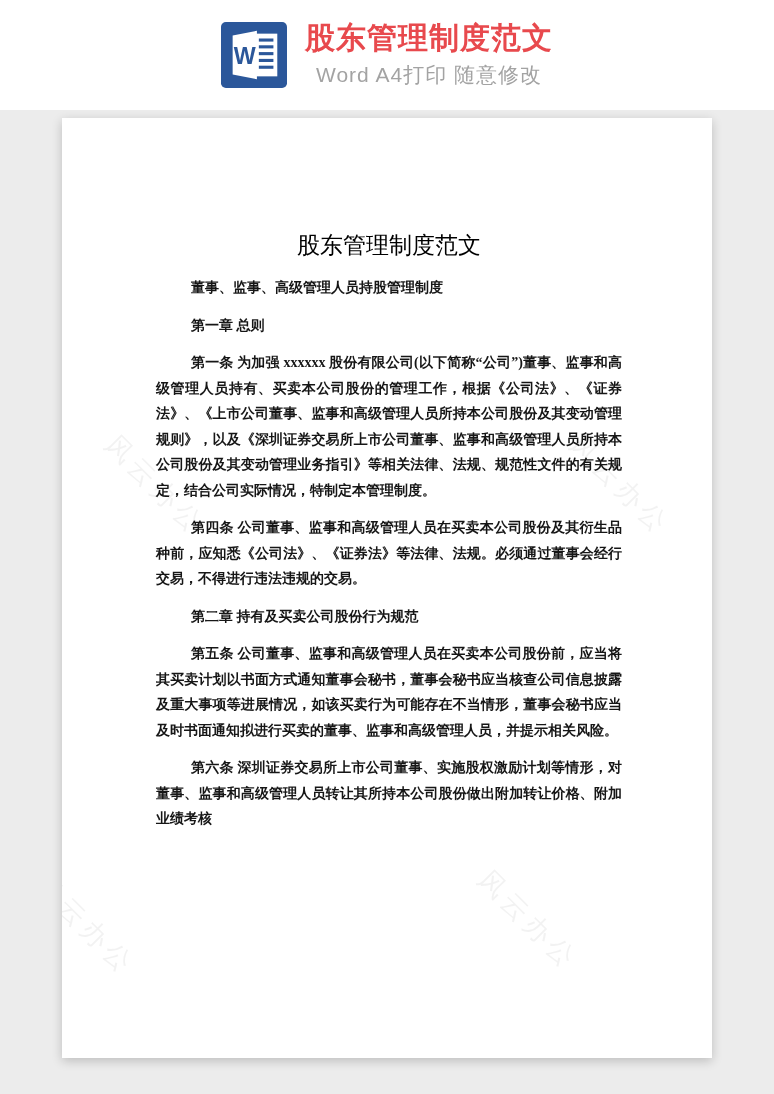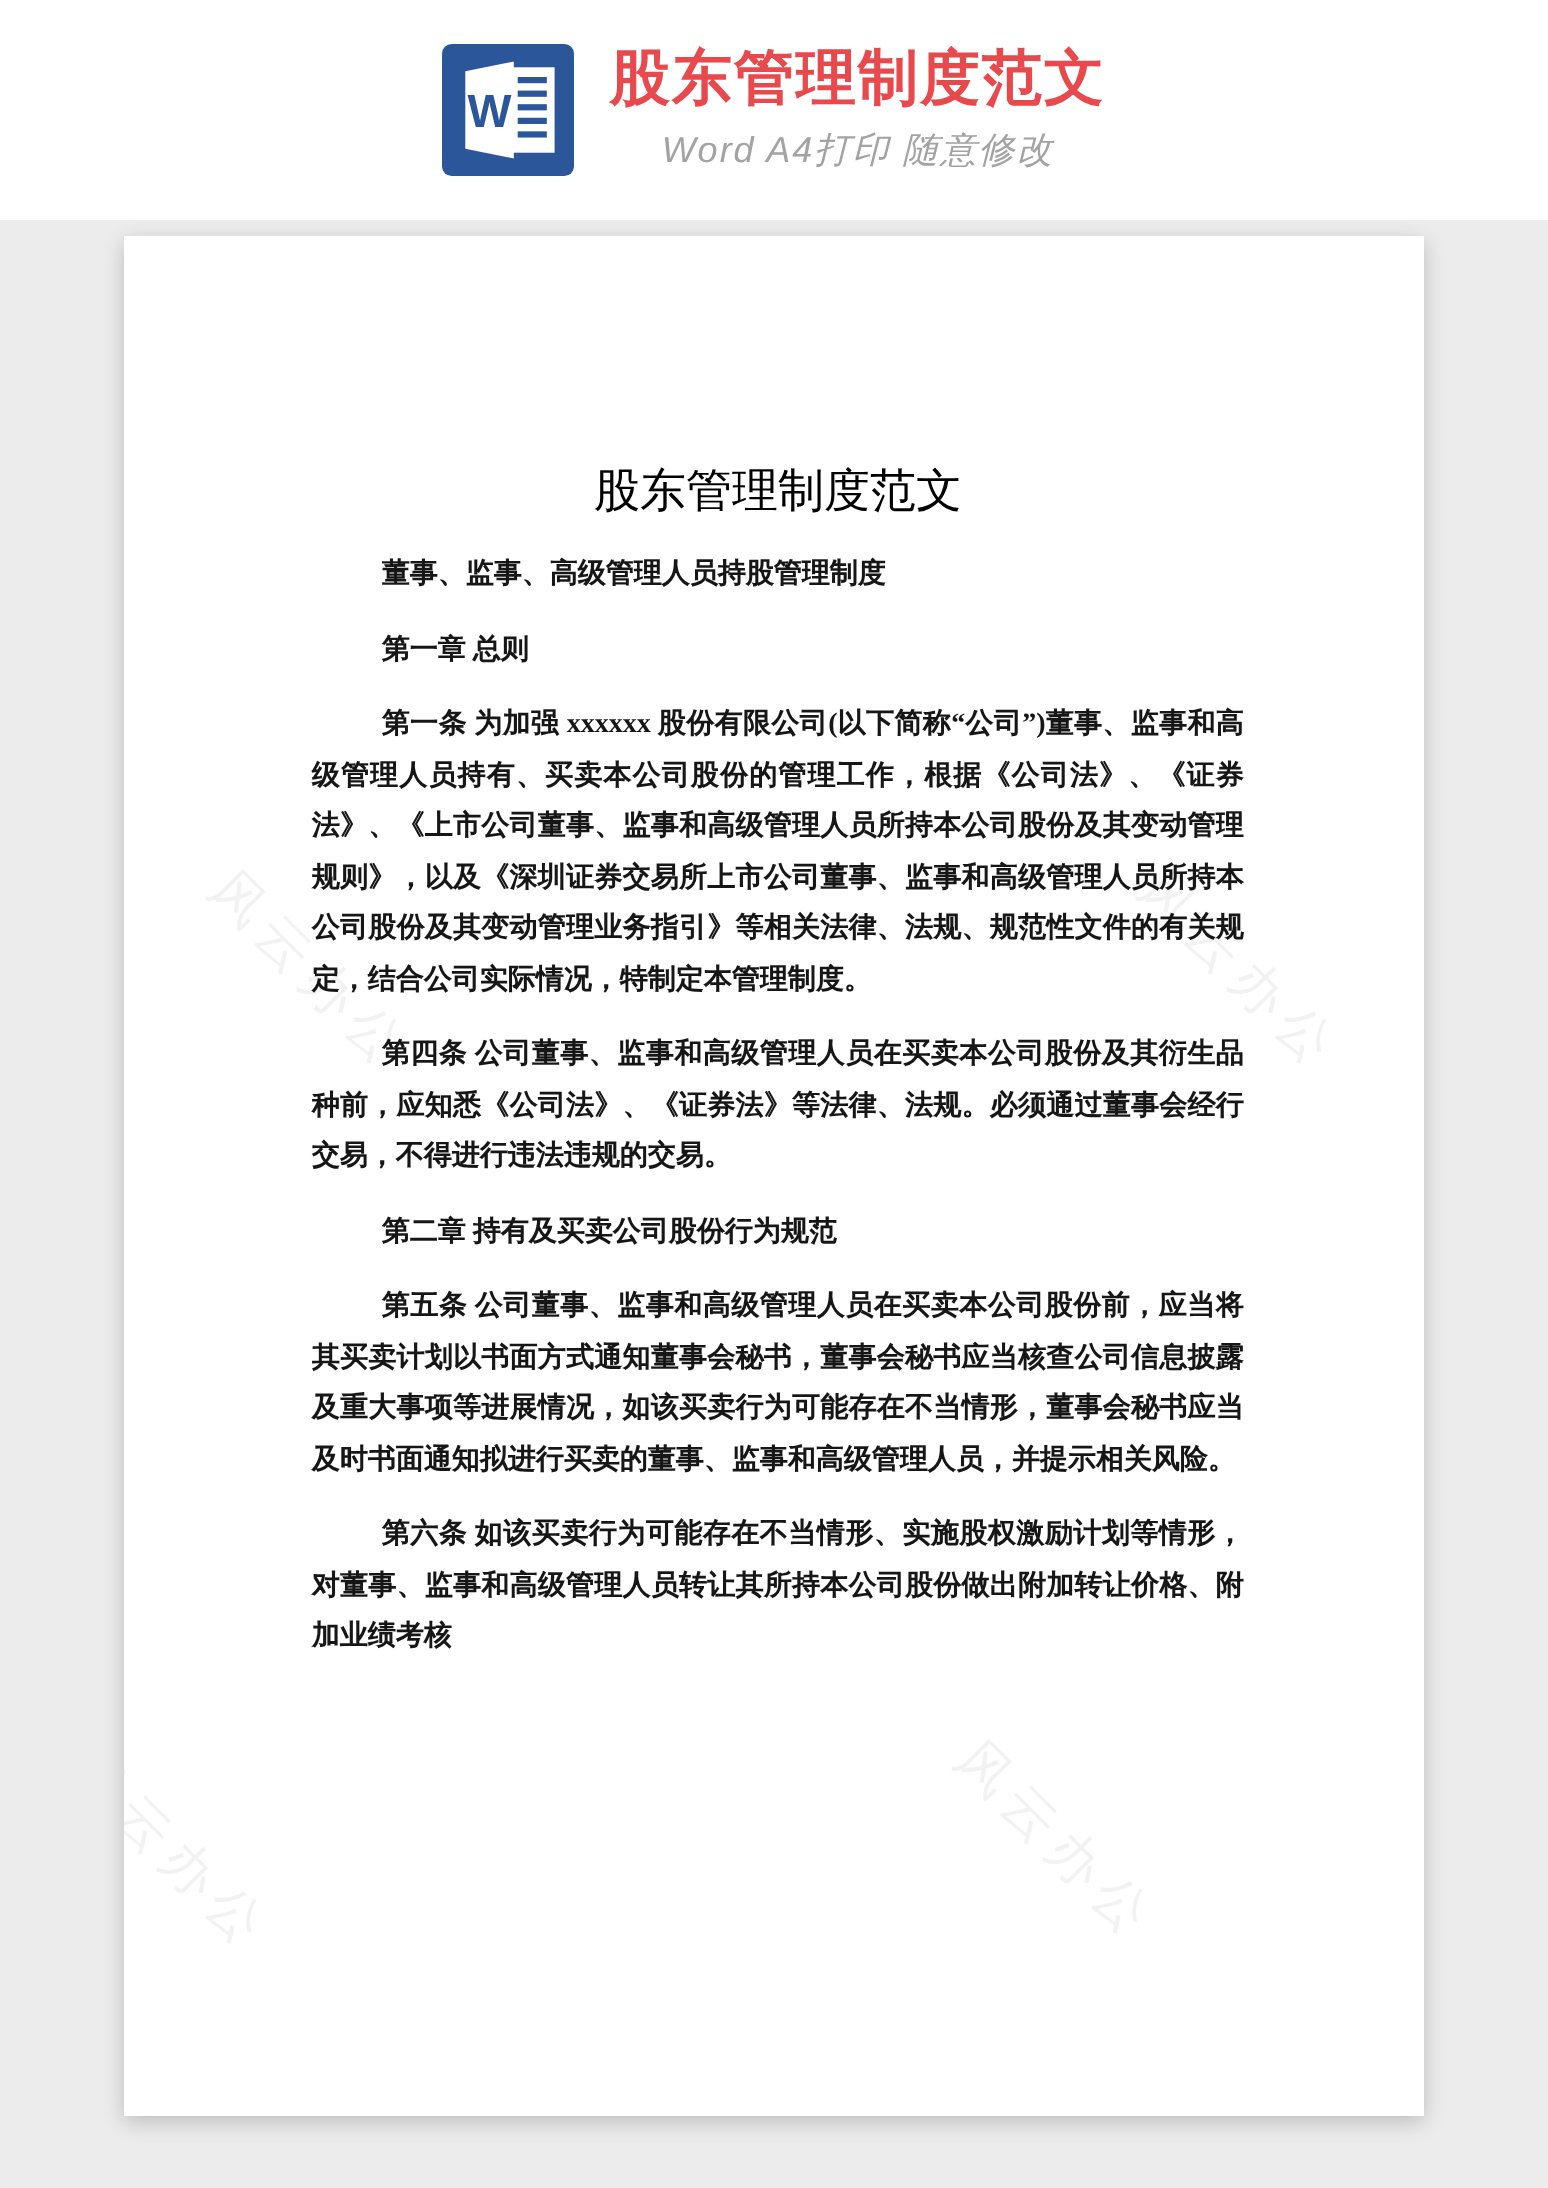--- a/index.html
+++ b/index.html
@@ -32,25 +32,24 @@
   .site-title {
     font-size: 30px;
     font-weight: bold;
     color: #e8494d;
     line-height: 1.15;
     letter-spacing: 1px;
     white-space: nowrap;
   }
   .site-subtitle {
     margin-top: 5px;
-    font-size: 18px;
+    font-size: 21px;
     color: #a3a3a3;
     letter-spacing: 1px;
     white-space: nowrap;
-    font-style: italic;
   }
 
   
   .page {
     position: absolute;
     left: 62px; top: 118px;
     width: 650px; height: 940px;
     box-sizing: border-box;
     background: #ffffff;
     box-shadow: 0 3px 10px rgba(0,0,0,0.20);
@@ -122,16 +121,16 @@
     <span class="wm wm-4">风云办公</span>
 
     <h1 class="doc-title">股东管理制度范文</h1>
 
     <p class="para">董事、监事、高级管理人员持股管理制度</p>
     <p class="para">第一章 总则</p>
     <p class="para">第一条 为加强 xxxxxx 股份有限公司(以下简称“公司”)董事、监事和高级管理人员持有、买卖本公司股份的管理工作，根据《公司法》、《证券法》、《上市公司董事、监事和高级管理人员所持本公司股份及其变动管理规则》，以及《深圳证券交易所上市公司董事、监事和高级管理人员所持本公司股份及其变动管理业务指引》等相关法律、法规、规范性文件的有关规定，结合公司实际情况，特制定本管理制度。</p>
     <p class="para">第四条 公司董事、监事和高级管理人员在买卖本公司股份及其衍生品种前，应知悉《公司法》、《证券法》等法律、法规。必须通过董事会经行交易，不得进行违法违规的交易。</p>
     <p class="para">第二章 持有及买卖公司股份行为规范</p>
     <p class="para">第五条 公司董事、监事和高级管理人员在买卖本公司股份前，应当将其买卖计划以书面方式通知董事会秘书，董事会秘书应当核查公司信息披露及重大事项等进展情况，如该买卖行为可能存在不当情形，董事会秘书应当及时书面通知拟进行买卖的董事、监事和高级管理人员，并提示相关风险。</p>
-    <p class="para">第六条 如该买卖行为可能存在不当情形、实施股权激励计划等情形，对董事、监事和高级管理人员转让其所持本公司股份做出附加转让价格、附加业绩考核</p>
+    <p class="para">第六条 深圳证券交易所上市公司董事、实施股权激励计划等情形，对董事、监事和高级管理人员转让其所持本公司股份做出附加转让价格、附加业绩考核</p>
   </div>
 
 </div>
 
 </body></html>

